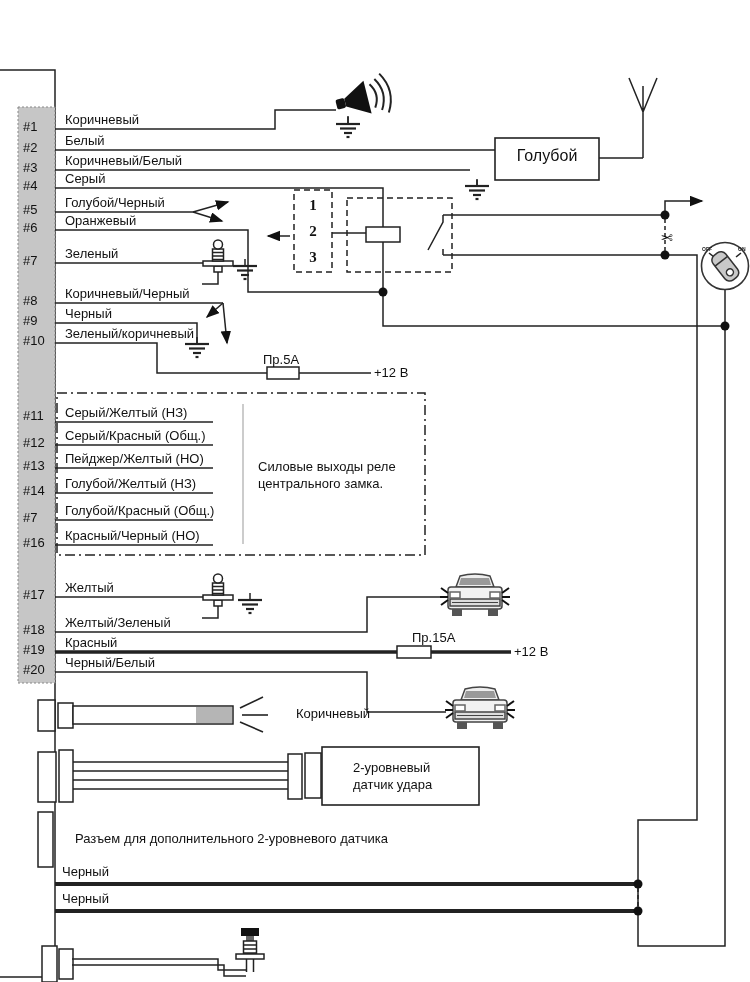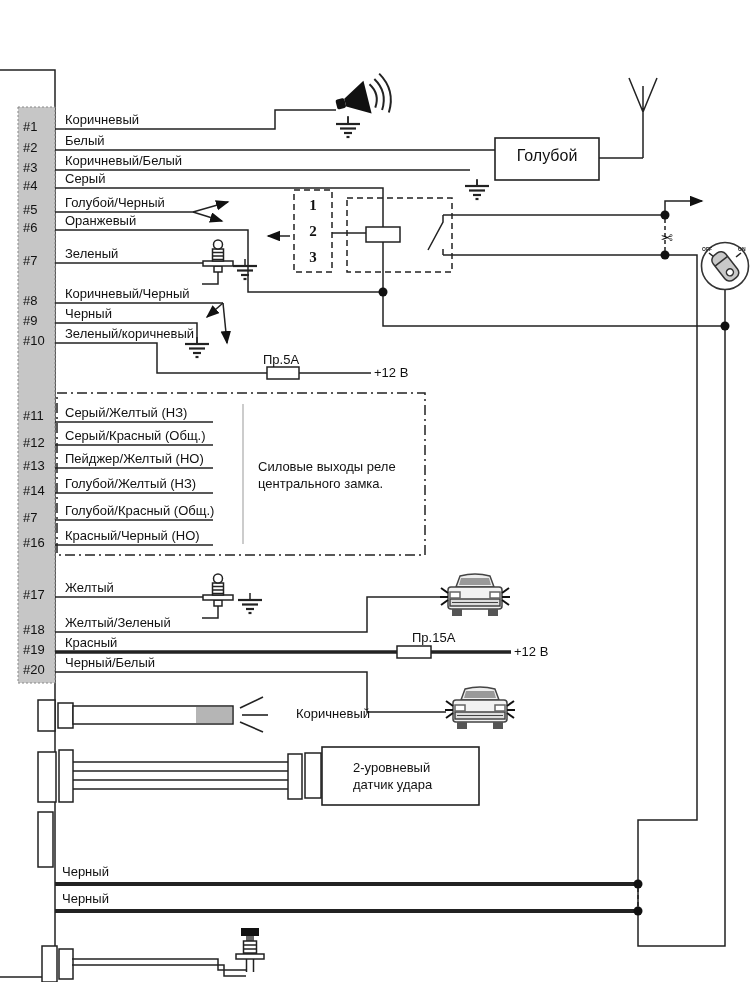--- a/index.html
+++ b/index.html
@@ -283,20 +283,21 @@
 <div class="lbl" style="left:514px;top:644px">+12 В</div>
 
 <div class="lbl" style="left:258px;top:459px">Силовые выходы реле</div>
 <div class="lbl" style="left:258px;top:476px">центрального замка.</div>
 
 <div class="lbl" style="left:296px;top:706px">Коричневый</div>
 
 <div class="lbl" style="left:353px;top:760px">2-уровневый</div>
 <div class="lbl" style="left:353px;top:777px">датчик удара</div>
 
+<div class="lbl" style="left:75px;top:831px">Разъем для дополнительного 2-уровневого датчика</div>
 
 <div class="lbl" style="left:62px;top:864px">Черный</div>
 <div class="lbl" style="left:62px;top:891px">Черный</div>
 
 <div class="pin" style="top:197px">1</div>
 <div class="pin" style="top:223px">2</div>
 <div class="pin" style="top:249px">3</div>
 
 <div class="tiny" style="left:702px;top:246px">OFF</div>
 <div class="tiny" style="left:738px;top:246px">ON</div>

